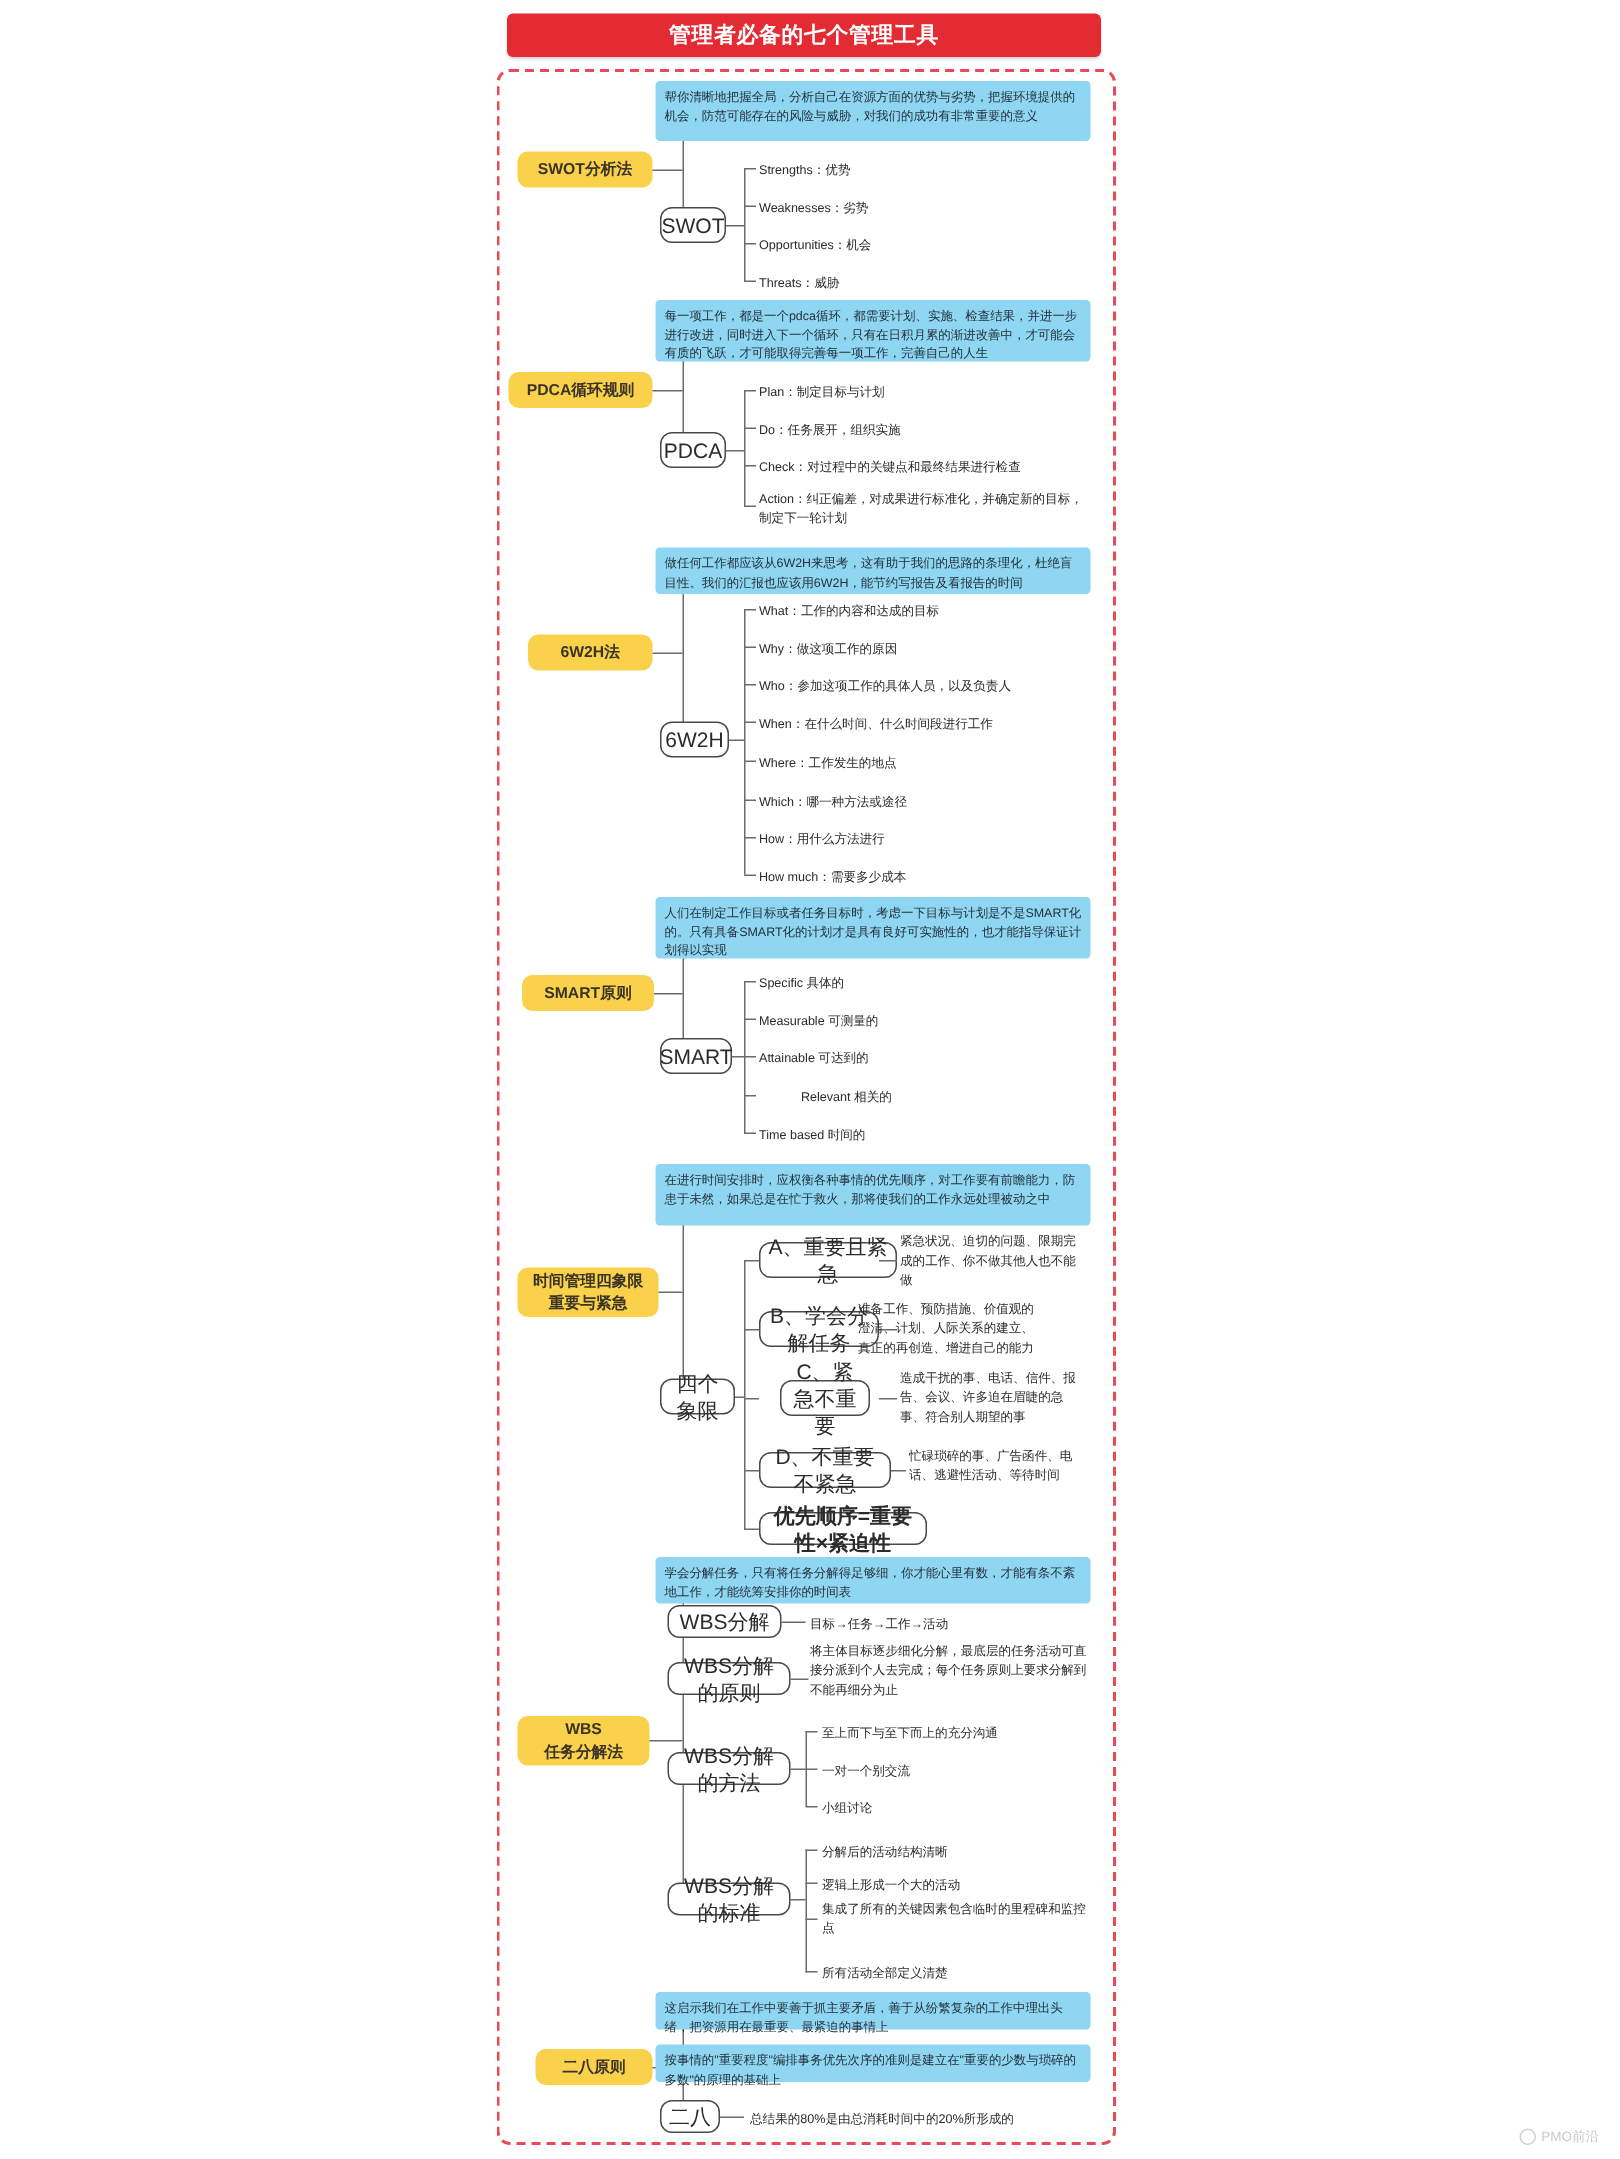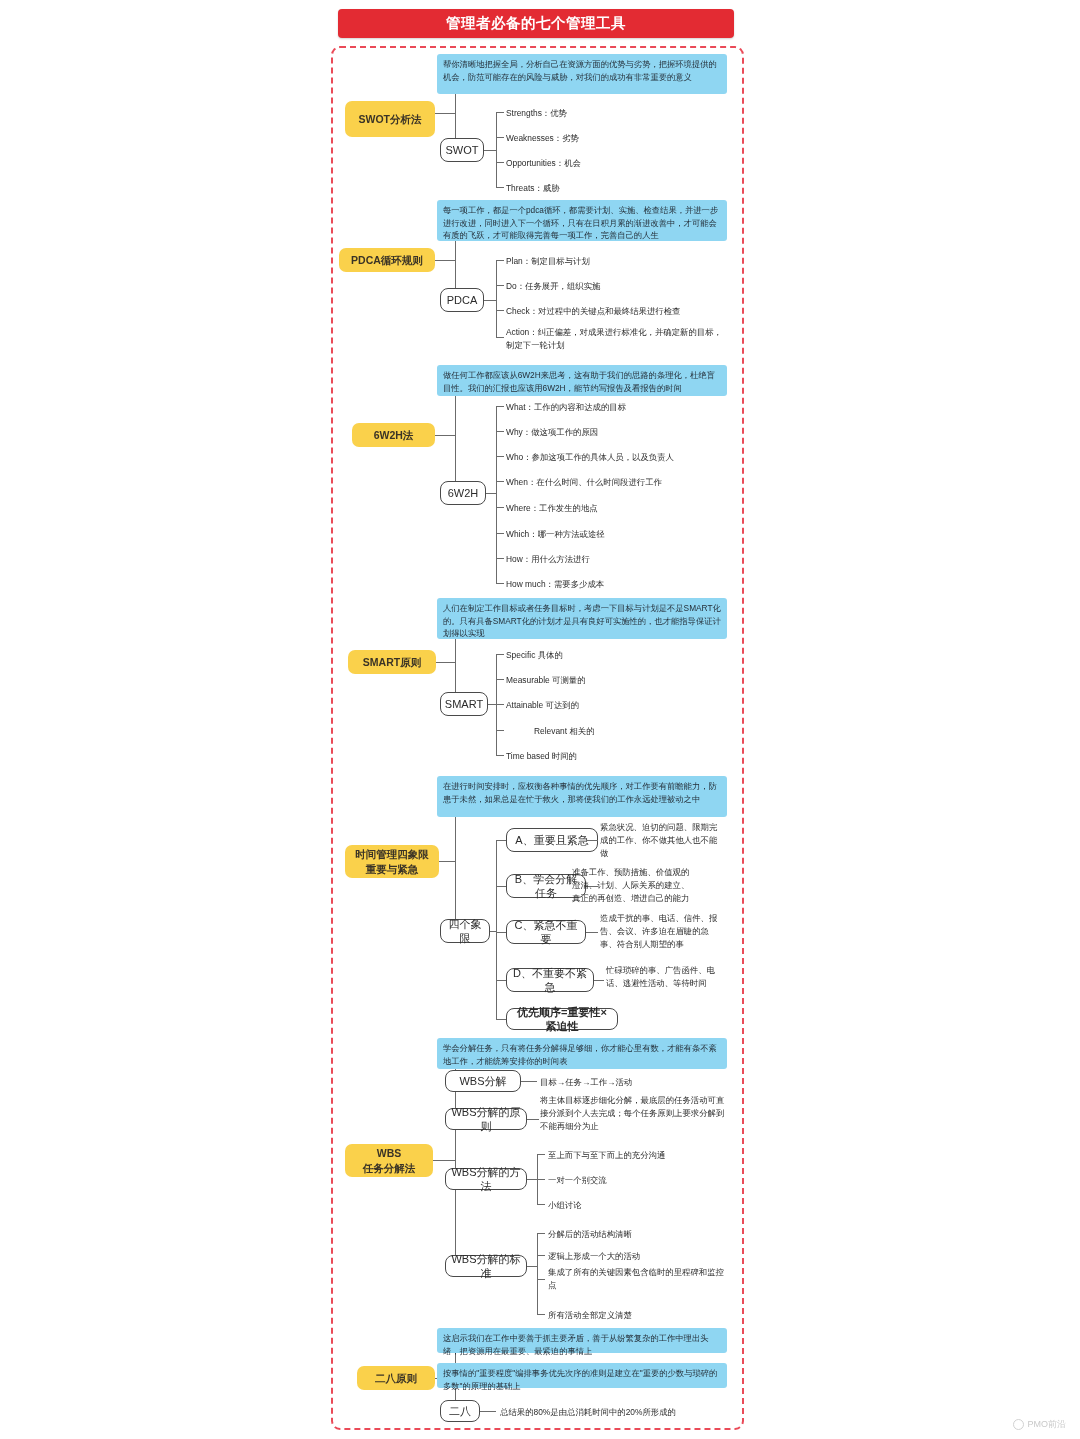--- a/index.html
+++ b/index.html
@@ -38,21 +38,21 @@
     padding:3px 6px; box-sizing:border-box;
   }
   .blue{
     position:absolute; background:#8fd6f2; border-radius:3px;
     font-size:8.3px; line-height:1.52; color:#25303a;
     padding:4px 6px; box-sizing:border-box;
   }
   .node{
     position:absolute; border:1.1px solid #4a4a4a; border-radius:8px;
     background:#ffffff; display:flex; align-items:center; justify-content:center;
-    font-size:11px; color:#2b2b2b; padding:2px 5px; box-sizing:border-box;
+    font-size:14px; color:#2b2b2b; padding:2px 5px; box-sizing:border-box;
     text-align:center; line-height:1.3;
   }
   .leaf{
     position:absolute; font-size:8.4px; line-height:1.52; color:#2b2b2b;
     box-sizing:border-box;
   }
   
   .h{ position:absolute; height:1.1px; background:#6b6b6b; }
   .v{ position:absolute; width:1.1px; background:#6b6b6b; }
 
@@ -71,21 +71,21 @@
 <body>
 
 <div class="canvas">
 
   <div class="title-banner">
     <span>管理者必备的七个管理工具</span>
   </div>
 
   <div class="frame"></div>
 
-  <div class="yellow" style="left:345px; top:101px; width:90px; height:36px;">SWOT分析法</div>
+  <div class="yellow" style="left:345px; top:101px; width:90px; height:24px;">SWOT分析法</div>
 
   <div class="h" style="left:435px; top:113px; width:20px;"></div>
   <div class="v" style="left:455px; top:72px; height:80px;"></div>
   <div class="h" style="left:455px; top:72px; width:12px;"></div>
   <div class="h" style="left:455px; top:150px; width:12px;"></div>
 
   <div class="blue" style="left:437px; top:54px; width:290px; height:40px;">帮你清晰地把握全局，分析自己在资源方面的优势与劣势，把握环境提供的机会，防范可能存在的风险与威胁，对我们的成功有非常重要的意义</div>
 
   <div class="node" style="left:440px; top:138px; width:44px; height:24px;">SWOT</div>
   <div class="h" style="left:484px; top:150px; width:12px;"></div>
@@ -190,21 +190,21 @@
   <div class="h" style="left:496px; top:1019px; width:10px;"></div>
 
   <div class="node" style="left:506px; top:828px; width:92px; height:24px;">A、重要且紧急</div>
   <div class="h" style="left:586px; top:840px; width:12px;"></div>
   <div class="leaf" style="left:600px; top:821px; width:120px;">紧急状况、迫切的问题、限期完成的工作、你不做其他人也不能做</div>
 
   <div class="node" style="left:506px; top:874px; width:80px; height:24px;">B、学会分解任务</div>
   <div class="h" style="left:586px; top:886px; width:12px;"></div>
   <div class="leaf" style="left:572px; top:866px; width:122px;">准备工作、预防措施、价值观的澄清、计划、人际关系的建立、真正的再创造、增进自己的能力</div>
 
-  <div class="node" style="left:506px; top:920px; width:80px; height:24px;">C、紧急不重要</div>
+  <div class="node" style="left:520px; top:920px; width:60px; height:24px;">C、紧急不重要</div>
   <div class="h" style="left:586px; top:932px; width:12px;"></div>
   <div class="leaf" style="left:600px; top:912px; width:120px;">造成干扰的事、电话、信件、报告、会议、许多迫在眉睫的急事、符合别人期望的事</div>
 
   <div class="node" style="left:506px; top:968px; width:88px; height:24px;">D、不重要不紧急</div>
   <div class="h" style="left:594px; top:980px; width:10px;"></div>
   <div class="leaf" style="left:606px; top:964px; width:116px;">忙碌琐碎的事、广告函件、电话、逃避性活动、等待时间</div>
 
   <div class="node" style="left:506px; top:1008px; width:112px; height:22px; font-weight:600;">优先顺序=重要性×紧迫性</div>
 
   <div class="yellow" style="left:345px; top:1144px; width:88px; height:33px; flex-direction:column;">

